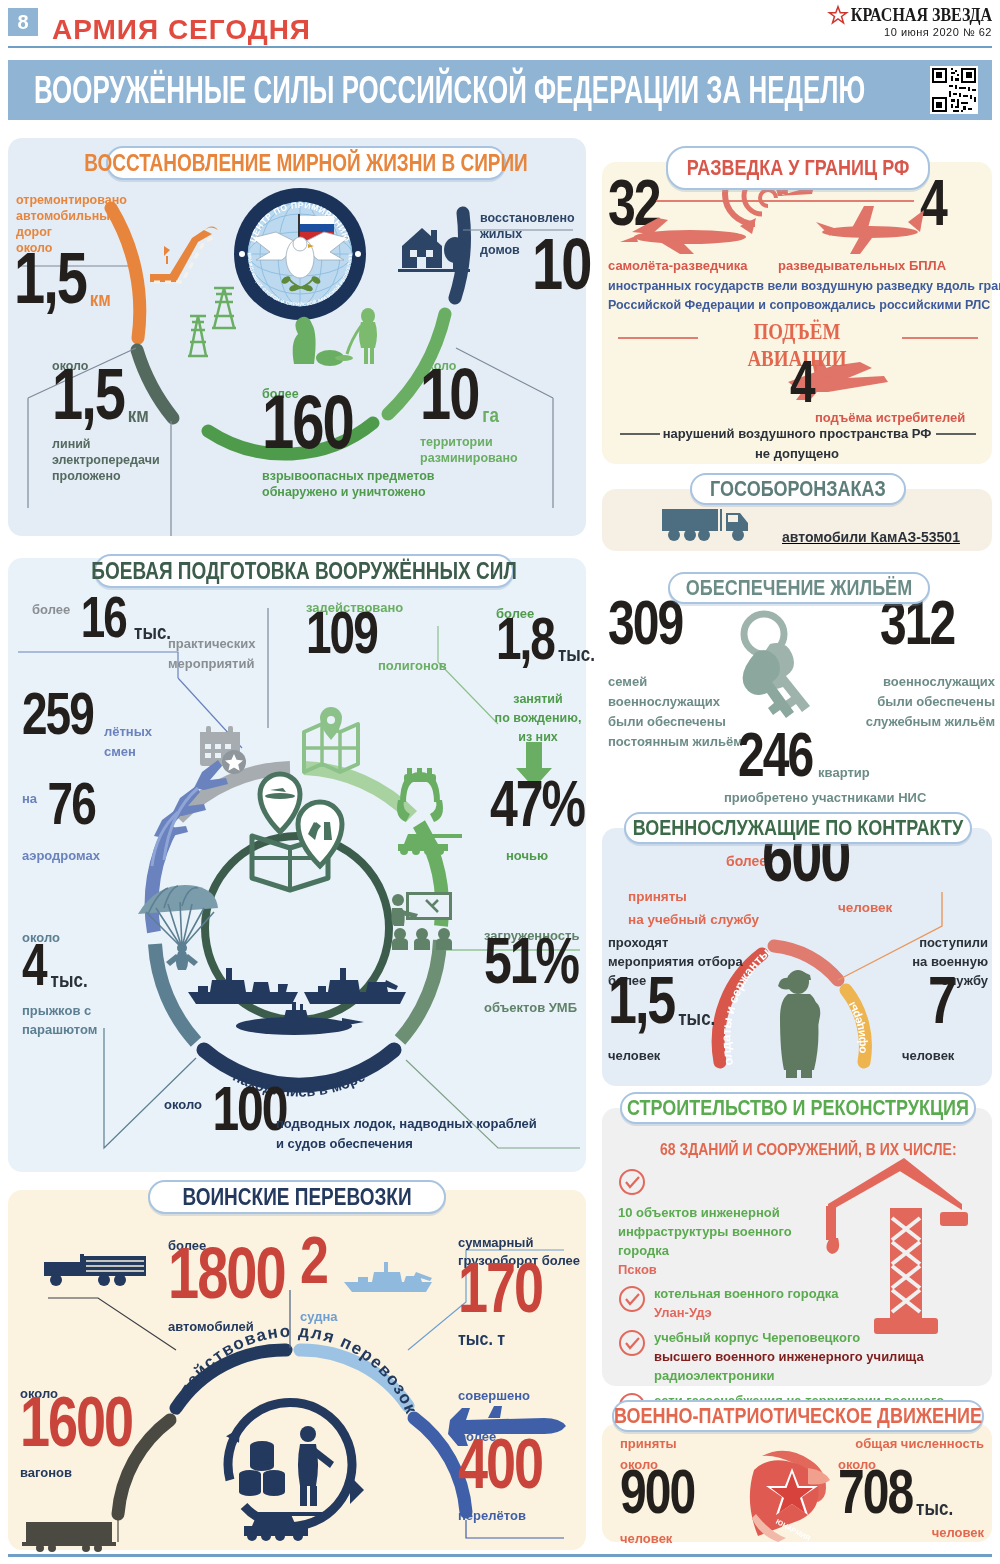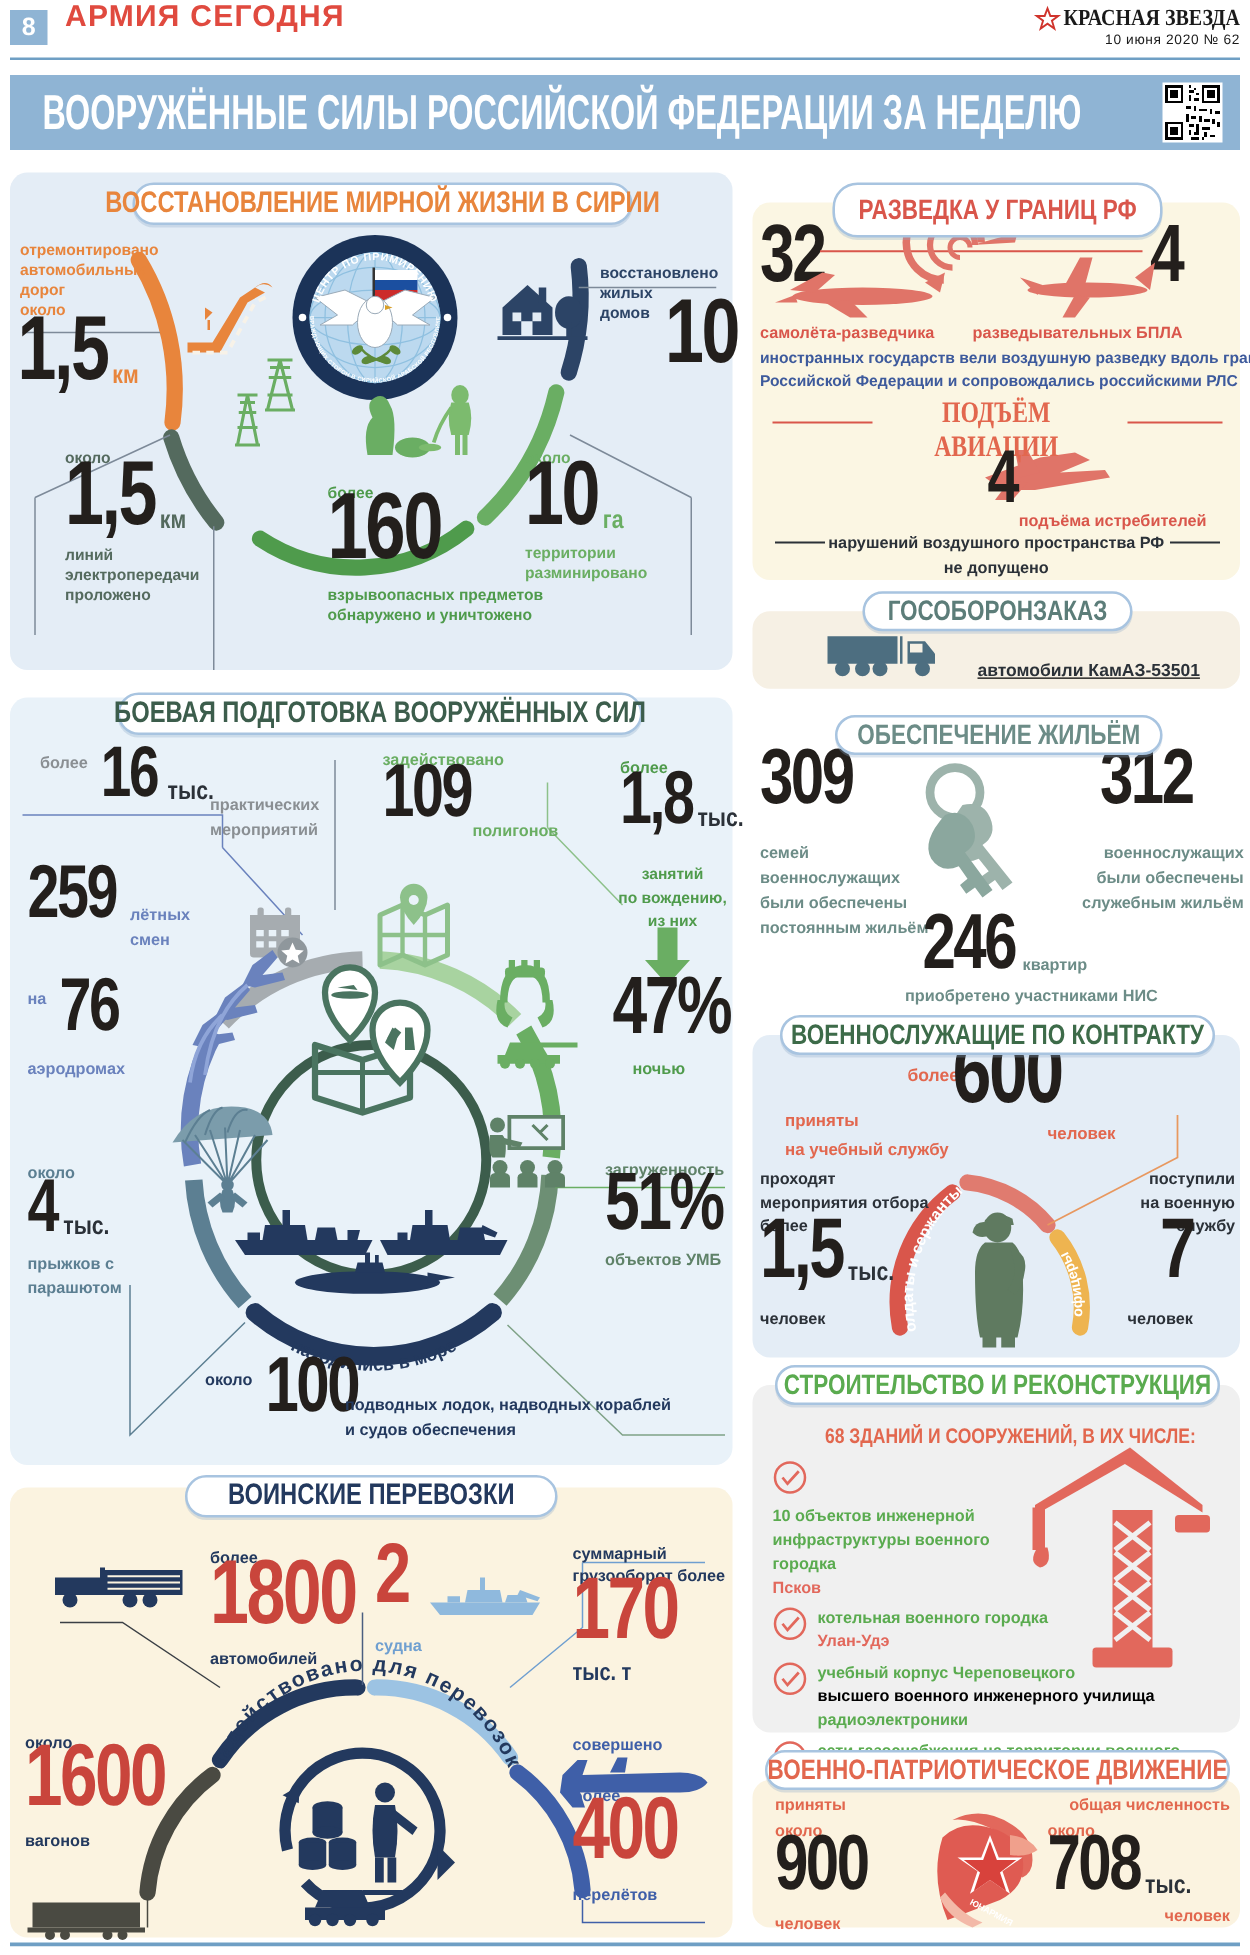--- a/index.html
+++ b/index.html
@@ -13,22 +13,22 @@
   .page { position: relative; width: 1000px; height: 1564px; }
 
   
   .masthead { position: absolute; left: 0; top: 0; width: 1000px; height: 52px; }
   .page-badge {
     position: absolute; left: 8px; top: 8px; width: 30px; height: 28px;
     background: #8fb4d4; color: #ffffff;
     font-size: 20px; font-weight: bold; text-align: center; line-height: 28px;
   }
   .masthead-title {
-    position: absolute; left: 52px; top: 0;
-    font-size: 24px; font-weight: bold; color: #e04a3f;
+    position: absolute; left: 52px; top: 14px;
+    font-size: 28px; font-weight: bold; color: #e04a3f;
     letter-spacing: 1px; font-family: "Liberation Sans", sans-serif; text-align: center;
   }
   .paper-brand {
     position: absolute; right: 8px; top: 6px; text-align: right;
   }
   .brand-row { display: flex; align-items: center; justify-content: flex-end; gap: 4px; }
   .brand-star { width: 18px; height: 18px; position: relative; }
   .brand-name {
     font-size: 16px; font-weight: bold; color: #1a1a1a;
     font-family: "Liberation Serif", serif; letter-spacing: 0px;
@@ -623,21 +623,21 @@
     </div>
     <div style="display:flex; gap:8px; margin-bottom:6px;">
       <span>
           <svg width="28" height="28" viewBox="0 0 28 28">
             <circle cx="14" cy="14" r="12" fill="none" stroke="#e2685c" stroke-width="2"></circle>
             <path d="M8 14 l4 5 l9 -10" fill="none" stroke="#e2685c" stroke-width="2.2"></path>
           </svg>
         </span>
       <div class="lbl" style="font-size:13px; line-height:1.45;">
         <div style="color:#5aab4f;">учебный корпус Череповецкого</div>
-        <div style="color:#000000;">высшего военного инженерного училища</div>
+        <div style="color:#7f1d1d;">высшего военного инженерного училища</div>
         <div style="color:#5aab4f;">радиоэлектроники</div>
       </div>
     </div>
     <div style="display:flex; gap:8px;">
       <span>
           <svg width="28" height="28" viewBox="0 0 28 28">
             <circle cx="14" cy="14" r="12" fill="none" stroke="#e2685c" stroke-width="2"></circle>
             <path d="M8 14 l4 5 l9 -10" fill="none" stroke="#e2685c" stroke-width="2.2"></path>
           </svg>
         </span>

